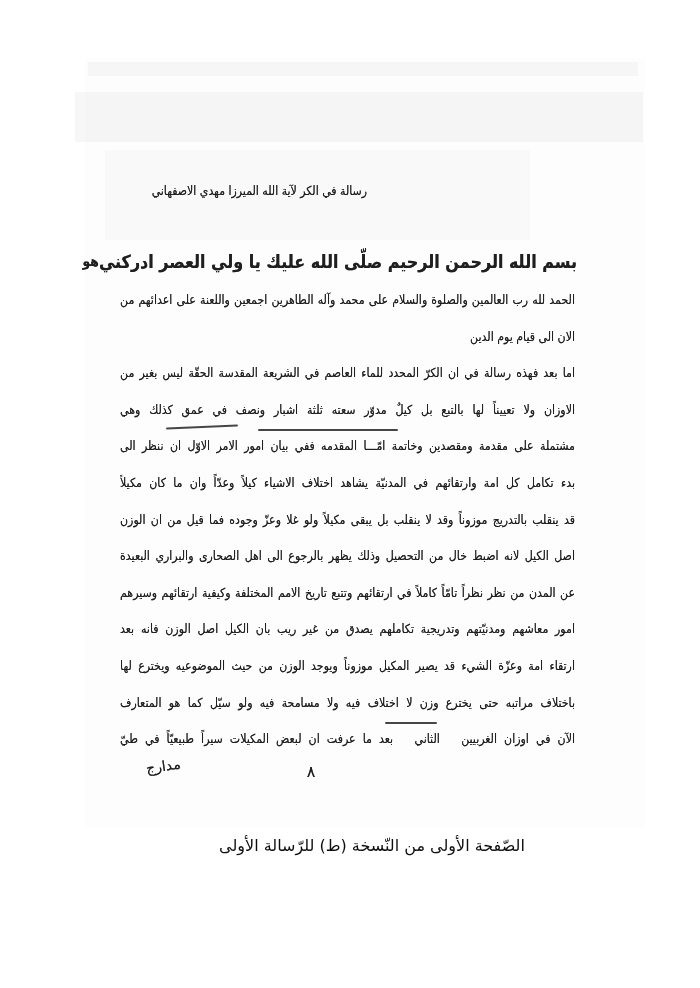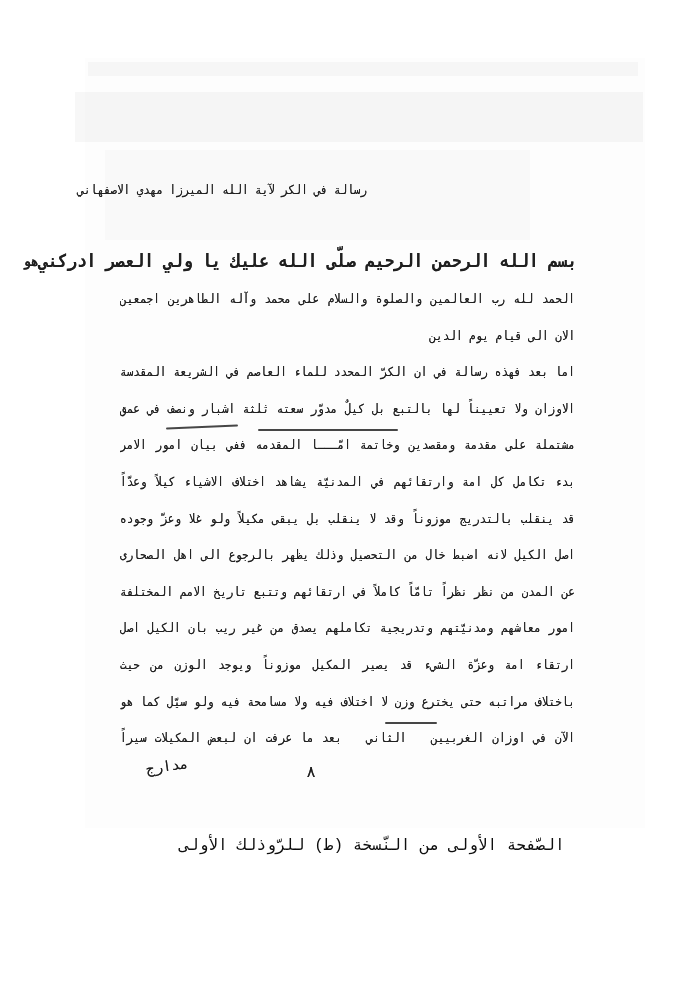--- a/index.html
+++ b/index.html
@@ -1,20 +1,20 @@
 <!DOCTYPE html>
 <html lang="ar"><head>
 <meta charset="utf-8">
 <style>
   html,body{margin:0;padding:0;}
   body{
     width:700px;height:988px;position:relative;background:#ffffff;
     font-family:"DejaVu Sans",sans-serif;overflow:hidden;
   }
-  .stage{position:absolute;inset:0;font-family:Liberation Mono, monospace;}
+  .stage{position:absolute;inset:0;}
   
   .scan-bg{position:absolute;left:85px;top:58px;width:560px;height:770px;
     background:rgba(0,0,0,0.008);}
   .scan-band-a{position:absolute;left:88px;top:62px;width:550px;height:14px;
     background:rgba(0,0,0,0.028);}
   .scan-band-b{position:absolute;left:75px;top:92px;width:568px;height:50px;
     background:rgba(0,0,0,0.030);}
   .scan-band-c{position:absolute;left:105px;top:150px;width:425px;height:90px;
     background:rgba(0,0,0,0.016);}
   
@@ -92,15 +92,15 @@
     <div class="ms-line">الآن في اوزان الغربيين &nbsp;&nbsp;الثاني&nbsp;&nbsp; بعد ما عرفت ان لبعض المكيلات سيراً طبيعيّاً في طيّ</div>
   </div>
 
   <div class="mark u1"></div>
   <div class="mark u2"></div>
   <div class="mark o1"></div>
 
   <div class="ms-pagenum ink">٨</div>
   <div class="ms-catchword ink">مدارج</div>
 
-  <div class="caption">الصّفحة الأولى من النّسخة (ط) للرّوذلك الأولى</div>
+  <div class="caption">الصّفحة الأولى من النّسخة (ط) للرّسالة الأولى</div>
 
 </div>
 
 </body></html>

